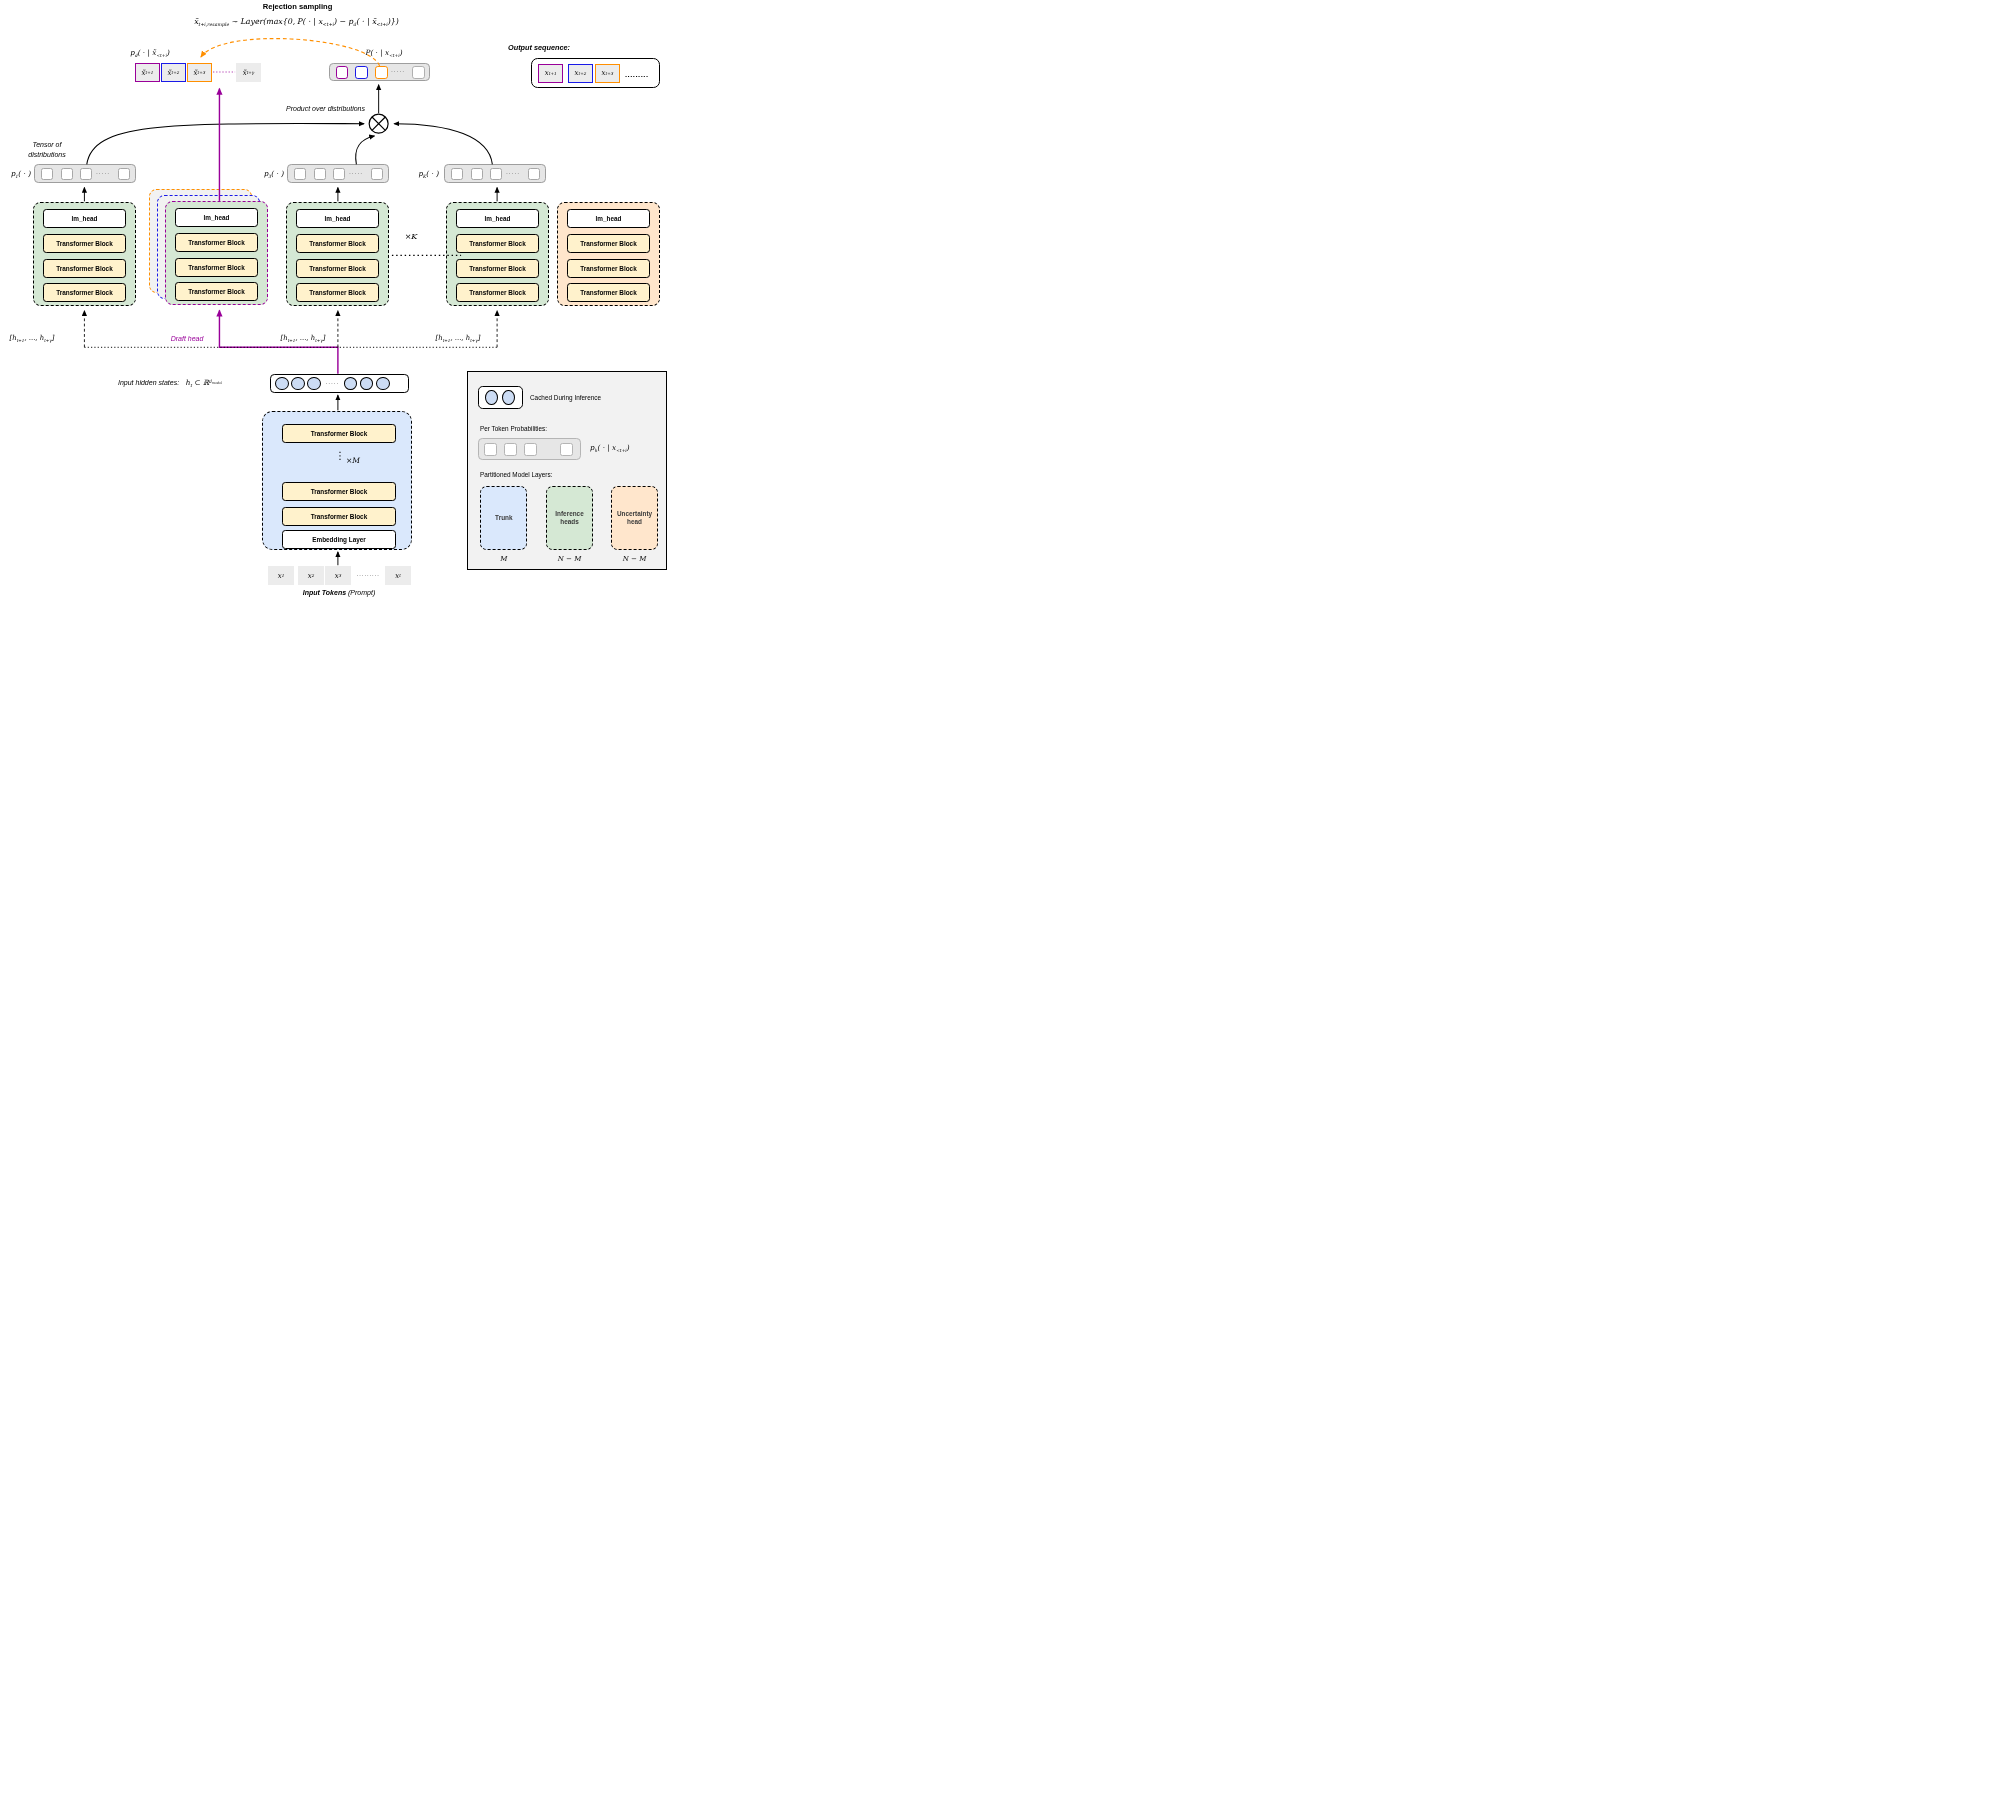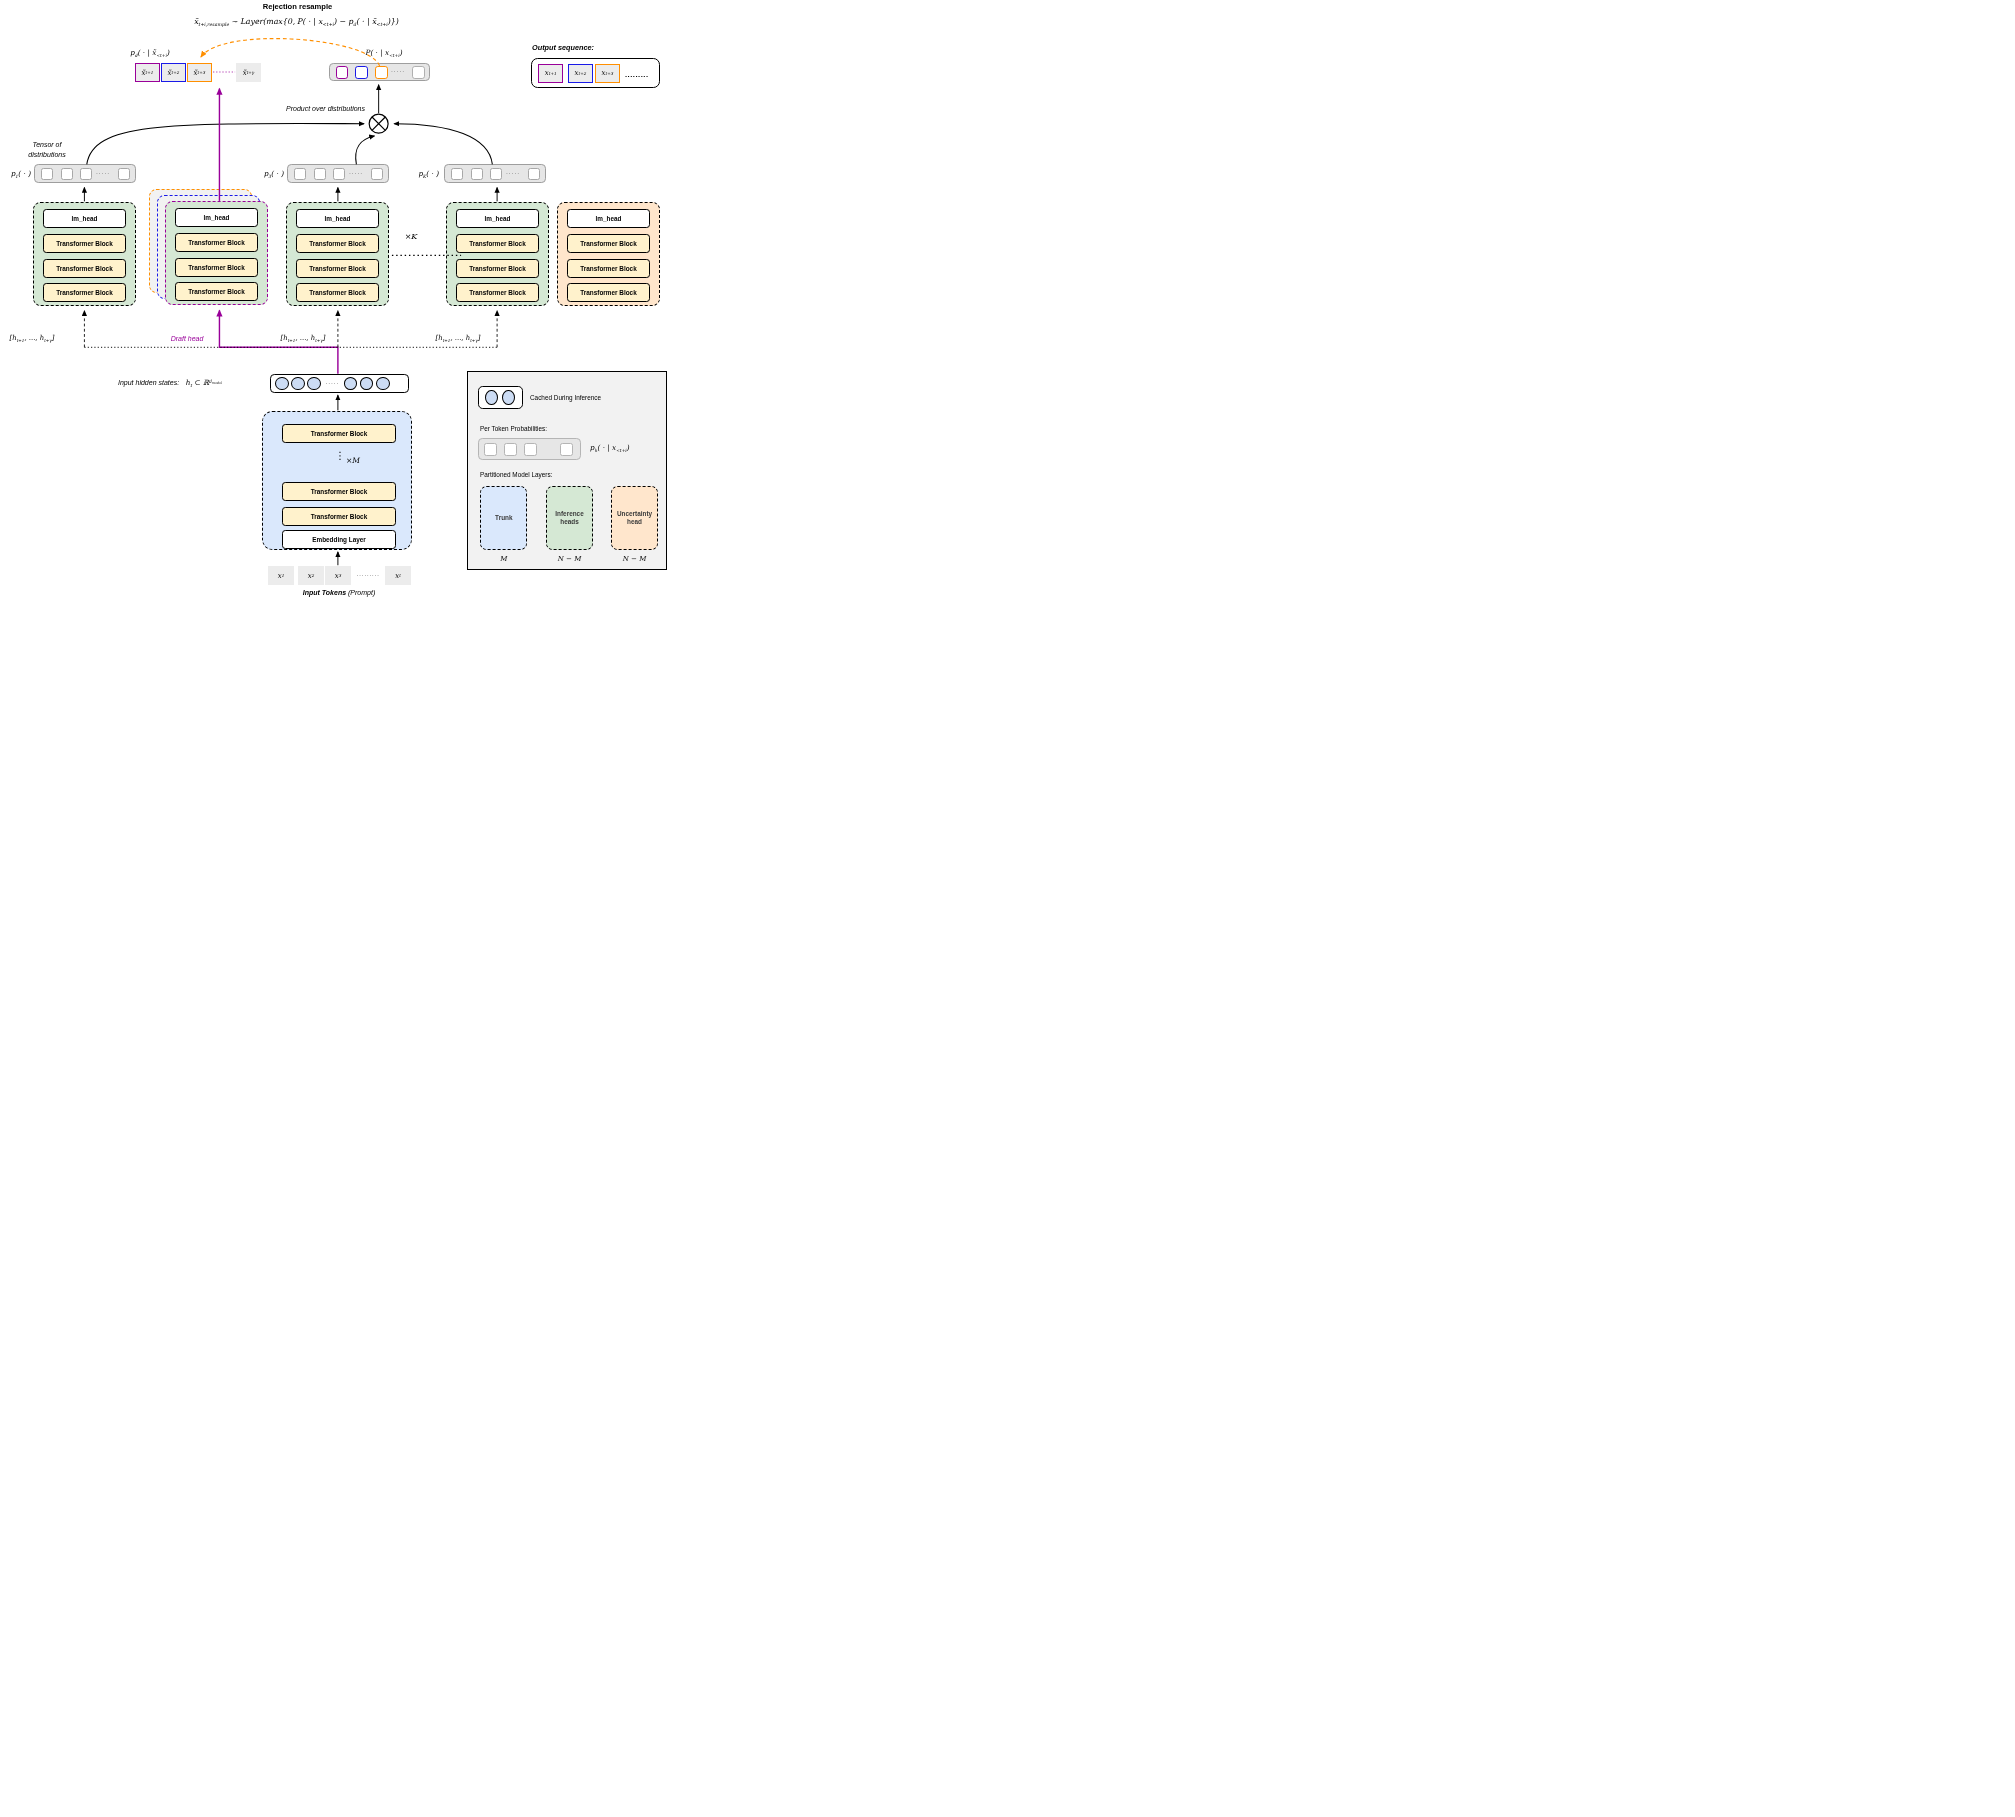--- a/index.html
+++ b/index.html
@@ -35,21 +35,21 @@
   .lgbox{position:absolute;width:47px;height:64px;border:1.1px dashed #000;border-radius:6.6px;box-sizing:border-box;
          display:flex;align-items:center;justify-content:center;text-align:center;
          font-weight:bold;font-size:6.4px;color:#3b3b3b;line-height:8px;}
   svg{position:absolute;left:0;top:0;pointer-events:none;}
 </style>
 </head>
 <body>
 
 <div id="canvas">
 
-  <div class="abs center" style="left:203px;top:2.4px;width:189px;font-size:7.6px;font-weight:bold;">Rejection resample</div>
+  <div class="abs center" style="left:203px;top:2.4px;width:189px;font-size:7.6px;font-weight:bold;">Rejection sampling</div>
 
   <div class="abs center math" style="left:107px;top:17px;width:379px;font-size:7.8px;"><span>x̃</span><span class="sub">t+i,resample</span><span> ~ Layer(max{0, P( · | x</span><span class="sub">&lt;t+i</span><span>) − p</span><span class="sub">d</span><span>( · | x̃</span><span class="sub">&lt;t+i</span><span>)})</span></div>
 
   <div class="abs center math" style="left:117px;top:48px;width:66px;font-size:7.3px;"><span>p</span><span class="sub">d</span><span>( · | x̃</span><span class="sub">&lt;t+i</span><span>)</span></div>
 
   <div class="tok math" style="left:135px;top:63px;border:1.2px solid #990099;">
       <span>x̃</span>
       <span class="sub">t+1</span>
     </div>
   <div class="tok math" style="left:161px;top:63px;border:1.2px solid #1a1ae8;">
@@ -68,21 +68,21 @@
   <div class="abs center math" style="left:351px;top:48px;width:66px;font-size:7.3px;"><span>P( · | x</span><span class="sub">&lt;t+i</span><span>)</span></div>
 
   <div class="tensor" style="left:329px;top:63px;width:101px;height:18px;">
     <div class="pcell" style="left:5.7px;border:1.1px solid #990099;"></div>
     <div class="pcell" style="left:25px;border:1.1px solid #1a1ae8;"></div>
     <div class="pcell" style="left:45px;border:1.1px solid #ff8f00;"></div>
     <div class="tdots" style="left:61px;top:4.3px;">·····</div>
     <div class="pcell" style="left:82px;border:1.1px solid #b0b0b0;"></div>
   </div>
 
-  <div class="abs bolditalic" style="left:532px;top:43px;font-size:7.3px;">Output sequence:</div>
+  <div class="abs bolditalic" style="left:508px;top:43px;font-size:7.3px;">Output sequence:</div>
   <div class="abs" style="left:531px;top:58px;width:129px;height:30px;border:1px solid #000;border-radius:6.6px;background:#fff;box-sizing:border-box;">
     <div class="tok math" style="left:6.2px;top:4.7px;border:1.2px solid #990099;">
         <span>x</span>
         <span class="sub">t+1</span>
       </div>
     <div class="tok math" style="left:36px;top:4.7px;border:1.2px solid #1a1ae8;">
         <span>x</span>
         <span class="sub">t+2</span>
       </div>
     <div class="tok math" style="left:63px;top:4.7px;border:1.2px solid #ff8f00;">

